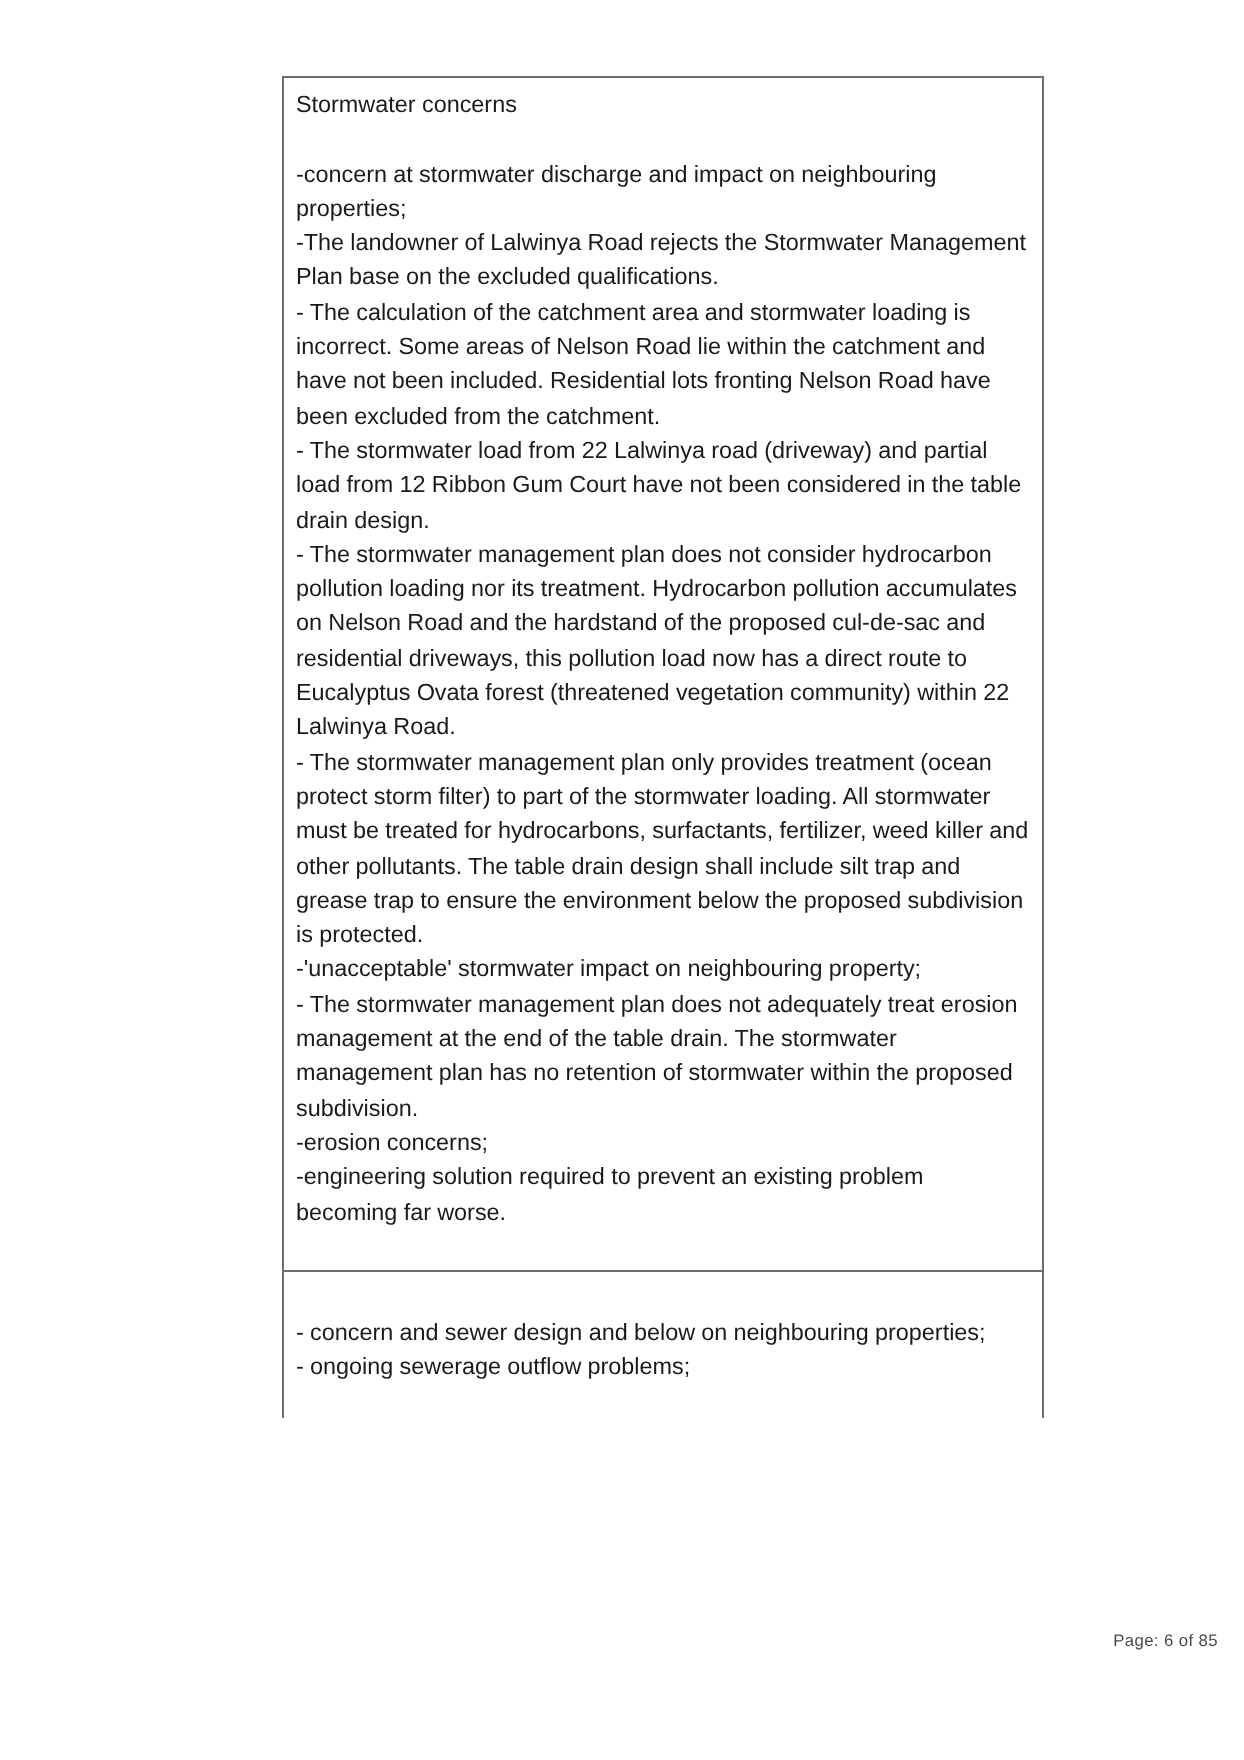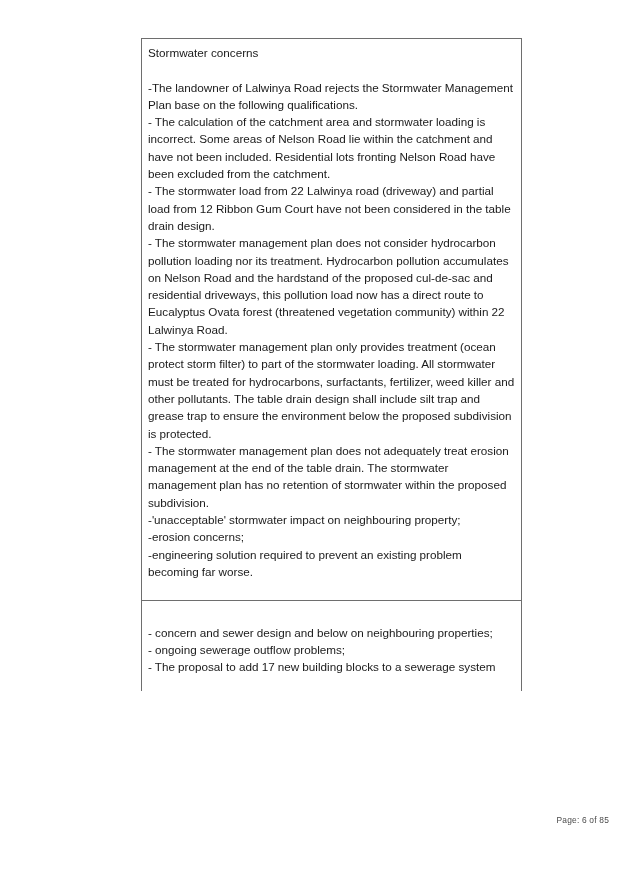--- a/index.html
+++ b/index.html
@@ -107,43 +107,43 @@
 
   <div id="concerns-table">
 
     <div class="table-section" id="stormwater-section">
 
       <div class="section-heading">Stormwater concerns</div>
 
       <div class="blank-line">&nbsp;</div>
 
       <div class="section-body">
-        <p class="para">-The landowner of Lalwinya Road rejects the Stormwater Management Plan base on the following qualifications.</p>
+        <p class="para">-concern at stormwater discharge and impact on neighbouring properties;</p>
+        <p class="para">-The landowner of Lalwinya Road rejects the Stormwater Management Plan base on the excluded qualifications.</p>
         <p class="para">- The calculation of the catchment area and stormwater loading is incorrect. Some areas of Nelson Road lie within the catchment and have not been included. Residential lots fronting Nelson Road have been excluded from the catchment.</p>
         <p class="para">- The stormwater load from 22 Lalwinya road (driveway) and partial load from 12 Ribbon Gum Court have not been considered in the table drain design.</p>
         <p class="para">- The stormwater management plan does not consider hydrocarbon pollution loading nor its treatment. Hydrocarbon pollution accumulates on Nelson Road and the hardstand of the proposed cul-de-sac and residential driveways, this pollution load now has a direct route to Eucalyptus Ovata forest (threatened vegetation community) within 22 Lalwinya Road.</p>
         <p class="para">- The stormwater management plan only provides treatment (ocean protect storm filter) to part of the stormwater loading. All stormwater must be treated for hydrocarbons, surfactants, fertilizer, weed killer and other pollutants. The table drain design shall include silt trap and grease trap to ensure the environment below the proposed subdivision is protected.</p>
+        <p class="para">-'unacceptable' stormwater impact on neighbouring property;</p>
         <p class="para">- The stormwater management plan does not adequately treat erosion management at the end of the table drain. The stormwater management plan has no retention of stormwater within the proposed subdivision.</p>
-        <p class="para">-'unacceptable' stormwater impact on neighbouring property;</p>
         <p class="para">-erosion concerns;</p>
         <p class="para">-engineering solution required to prevent an existing problem becoming far worse.</p>
       </div>
 
       <div id="stormwater-tail"></div>
     </div>
 
     <div class="table-section" id="sewer-section">
 
 
       <div class="blank-line">&nbsp;</div>
 
       <div class="section-body">
         <p class="para">- concern and sewer design and below on neighbouring properties;</p>
         <p class="para">- ongoing sewerage outflow problems;</p>
-        <p class="para">- The proposal to add 17 new building blocks to a sewerage system</p>
       </div>
 
       <div id="sewer-tail"></div>
     </div>
 
   </div>
 
   <div id="page-footer">Page: 6 of 85</div>
 
 </div>

